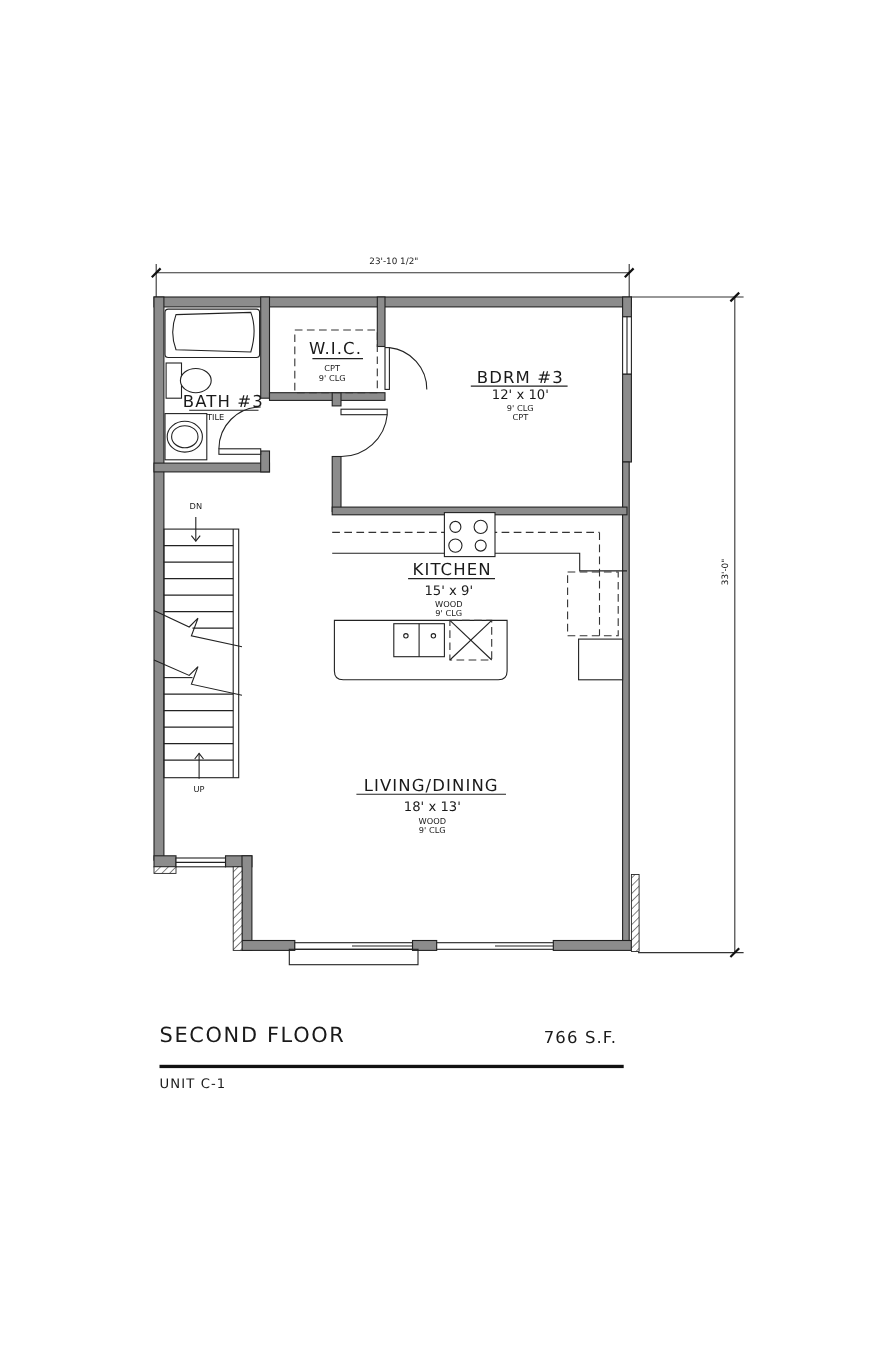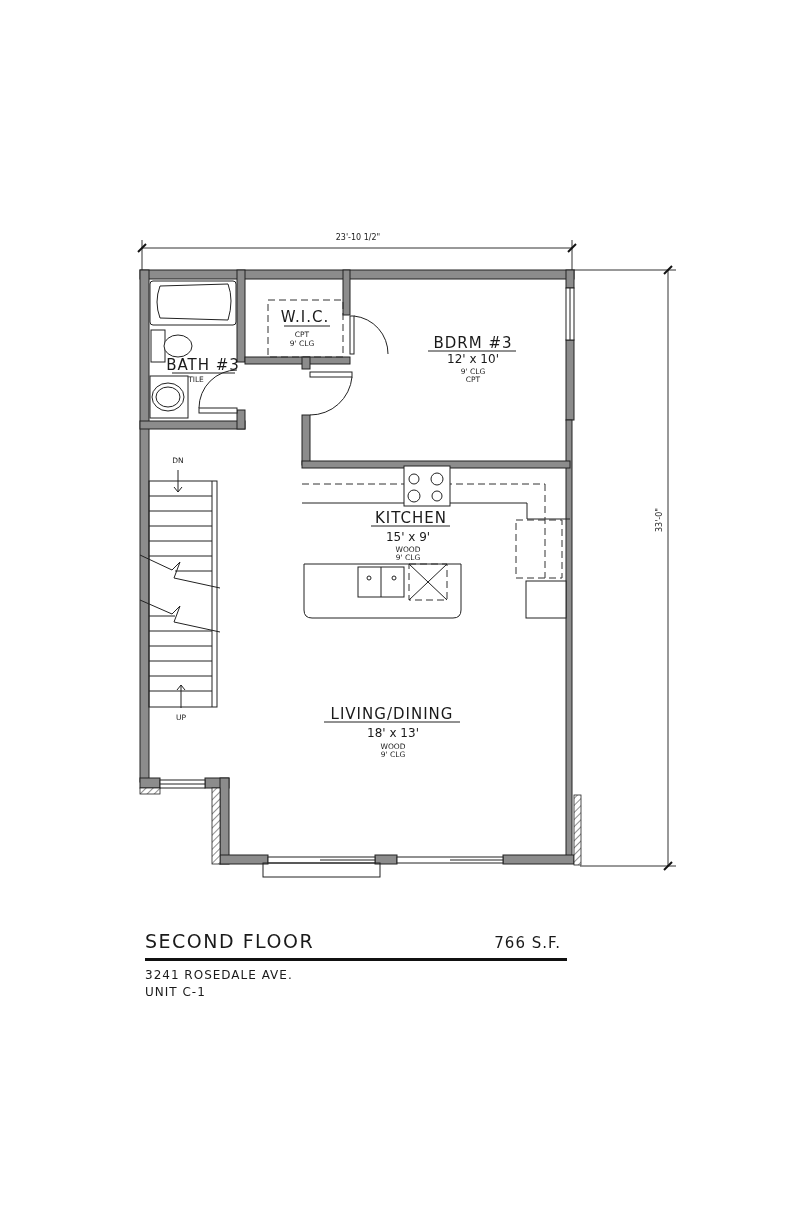--- a/index.html
+++ b/index.html
@@ -13,21 +13,21 @@
   .dim { stroke: #333; stroke-width: 1; fill: none; }
   .tick { stroke: #111; stroke-width: 2; }
   .hatch { fill: url(#hatch); stroke: #222; stroke-width: 0.8; }
   .lbl { font-family: "DejaVu Sans", sans-serif; fill: #1a1a1a; text-anchor: middle; }
   .room { font-size: 15px; letter-spacing: 1px; }
   .size { font-size: 12px; }
   .note { font-size: 7.5px; }
   .dimtxt { font-size: 8px; }
   .title-block { position: absolute; left: 145px; top: 930px; width: 422px; }
   .title-row { display: flex; justify-content: space-between; align-items: flex-end;
-               border-bottom: 3px solid #111; padding-bottom: 6px; }
+               border-bottom: 3px solid #111; padding-bottom: 16px; }
   .title-main { font-size: 19px; letter-spacing: 1.5px; font-family: "DejaVu Sans", sans-serif; }
   .title-area { font-size: 15px; letter-spacing: 1px; margin-right: 6px; }
   .addr { font-size: 12px; letter-spacing: 1px; margin-top: 6px; line-height: 17px; }
 </style>
 </head>
 <body>
 
 <svg width="792" height="1224" viewBox="0 0 792 1224">
   <defs>
     <pattern id="hatch" width="5" height="5" patternUnits="userSpaceOnUse" patternTransform="rotate(45)">
@@ -207,16 +207,15 @@
     <text class="lbl note" x="393" y="757">9' CLG</text>
   </g>
 </svg>
 
 <div class="title-block">
   <div class="title-row">
     <span class="title-main">SECOND FLOOR</span>
     <span class="title-area">766 S.F.</span>
   </div>
   <div class="addr">
-    <div>3241 ROSEDALE AVE.</div>
     <div>UNIT C-1</div>
   </div>
 </div>
 
 </body></html>

